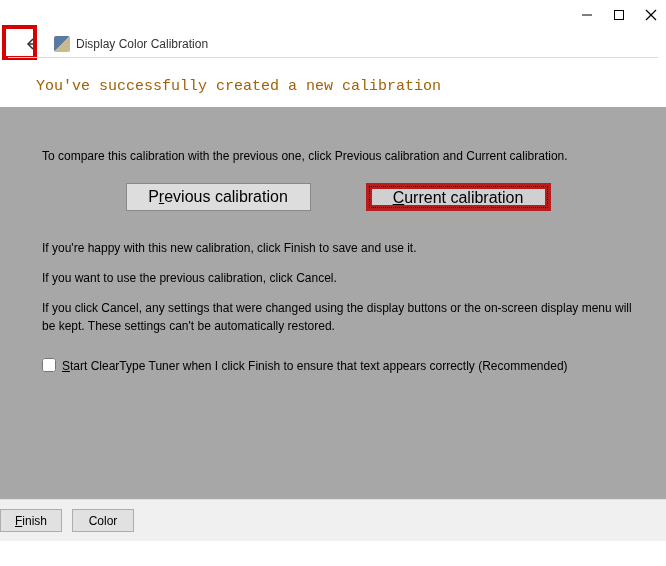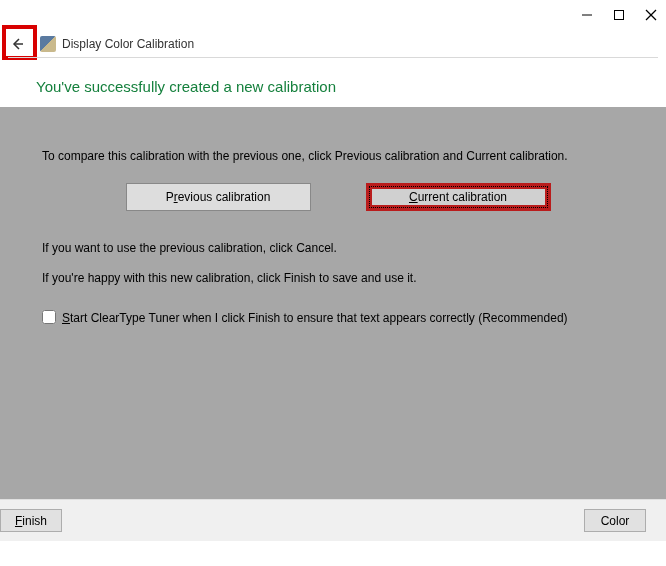--- a/index.html
+++ b/index.html
@@ -26,21 +26,21 @@
       display: flex;
       align-items: center;
       justify-content: center;
       font-size: 14px;
       cursor: pointer;
     }
     .header {
       display: flex;
       align-items: center;
       height: 28px;
-      padding-left: 2px;
+      padding-left: 16px;
       position: relative;
     }
     .header-border {
       position: absolute;
       bottom: 0;
       left: 8px;
       right: 8px;
       height: 1px;
       background: #d9d9d9;
     }
@@ -71,43 +71,44 @@
     }
     .app-title {
       font-size: 12px;
       color: #333;
     }
     .heading-area {
       padding: 20px 36px 12px 36px;
     }
     .heading {
       font-size: 15px;
-      color: #15803d;
+      color: #a16207;
       font-weight: 400;
+      font-family: Liberation Mono, monospace;
     }
     .content {
       background: #a7a7a7;
       margin: 0;
       padding: 40px 32px 20px 42px;
       height: 392px;
       color: #000;
       font-size: 12px;
       line-height: 1.5;
     }
     .content p { margin-bottom: 12px; }
     .btn-row {
       display: flex;
       gap: 55px;
       justify-content: center;
       margin: 18px 0 28px 0;
     }
     .calib-btn {
       width: 185px;
       height: 28px;
-      font-size: 12px;
+      font-size: 16px;
       font-family: inherit;
       cursor: pointer;
       border: 1px solid #888;
       background: #ddd;
     }
     .calib-btn.current {
       background: #d0d0d0;
       border: 6px solid #b91c1c;
       outline: 1px dotted #000;
       outline-offset: -4px;
@@ -121,21 +122,21 @@
     .check-row input {
       width: 14px;
       height: 14px;
       margin-right: 6px;
       margin-top: 1px;
       flex-shrink: 0;
     }
     .footer {
       height: 42px;
       display: flex;
-      justify-content: space-between;
+      justify-content: flex-start;
       align-items: center;
       padding-right: 20px;
       gap: 10px;
       border-top: 1px solid #e0e0e0;
       background: #f0f0f0;
     }
     .footer-btn {
       min-width: 62px;
       height: 23px;
       font-size: 12px;
@@ -186,22 +187,23 @@
 </div>
 
 <div class="content">
   <p>To compare this calibration with the previous one, click Previous calibration and Current calibration.</p>
 
   <div class="btn-row">
     <button class="calib-btn"><span>P</span><span class="u">r</span><span>evious calibration</span></button>
     <button class="calib-btn current"><span></span><span class="u">C</span><span>urrent calibration</span></button>
   </div>
 
+  <p>If you're happy with this new calibration, click Finish to save and use it.</p>
   <p>If you want to use the previous calibration, click Cancel.</p>
-  <p>If you're happy with this new calibration, click Finish to save and use it.</p>
+  <p>If you click Cancel, any settings that were changed using the display buttons or the on-screen display menu will be kept. These settings can't be automatically restored.</p>
 
   <div class="check-row">
     <input type="checkbox" style="">
     <label><span class="u">S</span><span>tart ClearType Tuner when I click Finish to ensure that text appears correctly (Recommended)</span></label>
   </div>
 </div>
 
 <div class="footer">
   <button class="footer-btn"><span class="u">F</span><span>inish</span></button>
   <button class="footer-btn">Color</button>

